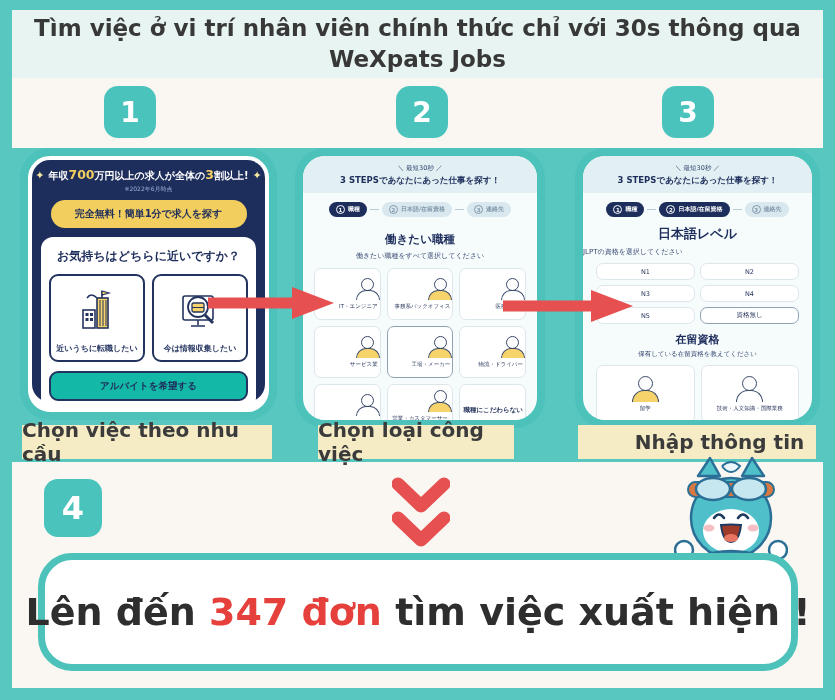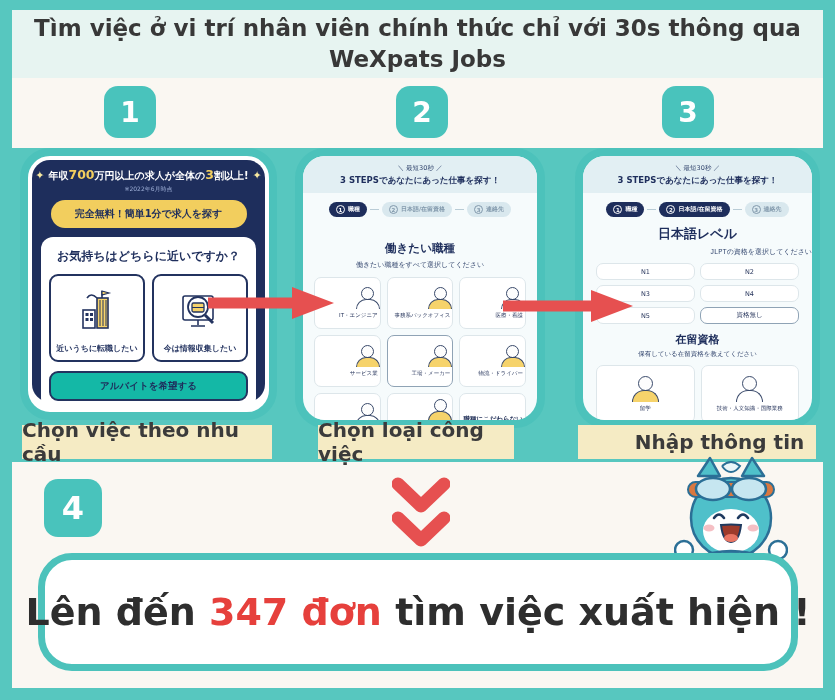--- a/index.html
+++ b/index.html
@@ -53,41 +53,41 @@
   .pill { display:flex; align-items:center; gap:3px; border-radius:10px; padding:3px 7px;
           font-size:6px; font-weight:bold; background:#D9E8EE; color:#8299AC; }
   .pill .n { width:9px; height:9px; border:1px solid currentColor; border-radius:50%;
              display:flex; align-items:center; justify-content:center; font-size:5.5px; }
   .pill.active { background:#1E2E5C; color:#fff; }
   .conn { width:9px; height:1px; background:#B9CCD6; }
   .p-h1 { text-align:center; font-weight:bold; color:#1E2E5C; }
   .p-ins { text-align:center; color:#33466E; }
 
   
-  .p2 .p-h1 { font-size:11.5px; margin-top:24px; }
+  .p2 .p-h1 { font-size:11.5px; margin-top:15px; }
   .p2 .p-ins { font-size:7px; margin-top:4px; }
   .jobs { display:grid; grid-template-columns:repeat(3,1fr); gap:6px; margin:7px 11px 0; }
   .jcard { background:#fff; border:1px solid #DDE6EA; border-radius:7px; height:52px;
            display:flex; flex-direction:column; align-items:flex-end; justify-content:center; gap:3px; }
   .jcard.sel { border:1.5px solid #8FA3B5; }
   .jcard .lbl { font-size:5.5px; color:#27355C; text-align:center; padding:0 2px; line-height:1.3; }
   .jcard.textonly .lbl { font-size:6.5px; font-weight:bold; }
 
   
   .av { display:flex; flex-direction:column; align-items:center; }
   .av .hd { width:13px; height:13px; border:1.3px solid #3A4A6B; border-radius:50%; background:#FDFDFD; }
   .av .bd { width:24px; height:10px; border:1.3px solid #3A4A6B; border-bottom:none;
             border-radius:12px 12px 0 0; background:#fff; margin-top:-1px; }
   .av.y .bd { background:#F6D36B; }
   .av.big .hd { width:15px; height:15px; }
   .av.big .bd { width:27px; height:12px; }
 
   
   .p3 .p-h1a { font-size:13px; margin-top:8px; text-align:center; font-weight:bold; color:#1E2E5C; }
-  .p3 .p-ins1 { font-size:7px; margin-top:4px; text-align:right; color:#33466E;font-family:Liberation Mono, monospace; }
+  .p3 .p-ins1 { font-size:7px; margin-top:4px; text-align:left; color:#33466E; }
   .levels { display:grid; grid-template-columns:1fr 1fr; gap:5px; margin:6px 13px 0; }
   .lvl { background:#fff; border:1px solid #DDE6EA; border-radius:7px; height:17px;
          display:flex; align-items:center; justify-content:center; font-size:6.5px; color:#27355C; }
   .lvl.sel { border:1.5px solid #8FA3B5; }
   .p3 .p-h2 { font-size:11px; margin-top:8px; text-align:center; font-weight:bold; color:#1E2E5C; }
   .p3 .p-ins2 { font-size:6.5px; margin-top:3px; text-align:center; color:#33466E; }
   .visas { display:grid; grid-template-columns:1fr 1fr; gap:6px; margin:6px 13px 0; }
   .vcard { background:#fff; border:1px solid #DDE6EA; border-radius:7px; height:58px;
            display:flex; flex-direction:column; align-items:center; justify-content:center; gap:3px; }
   .vcard .lbl { font-size:5.5px; color:#27355C; text-align:center; padding:0 2px; }

